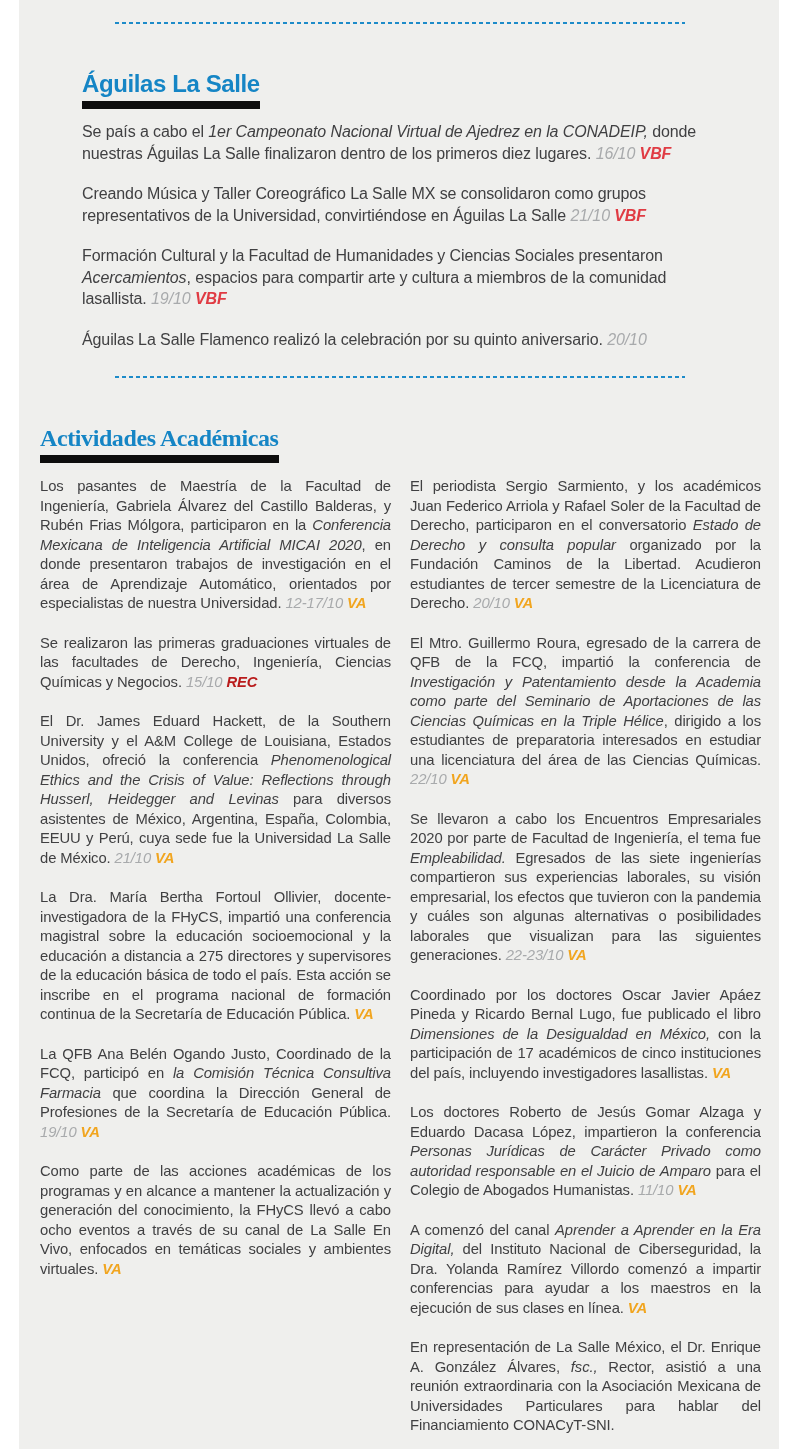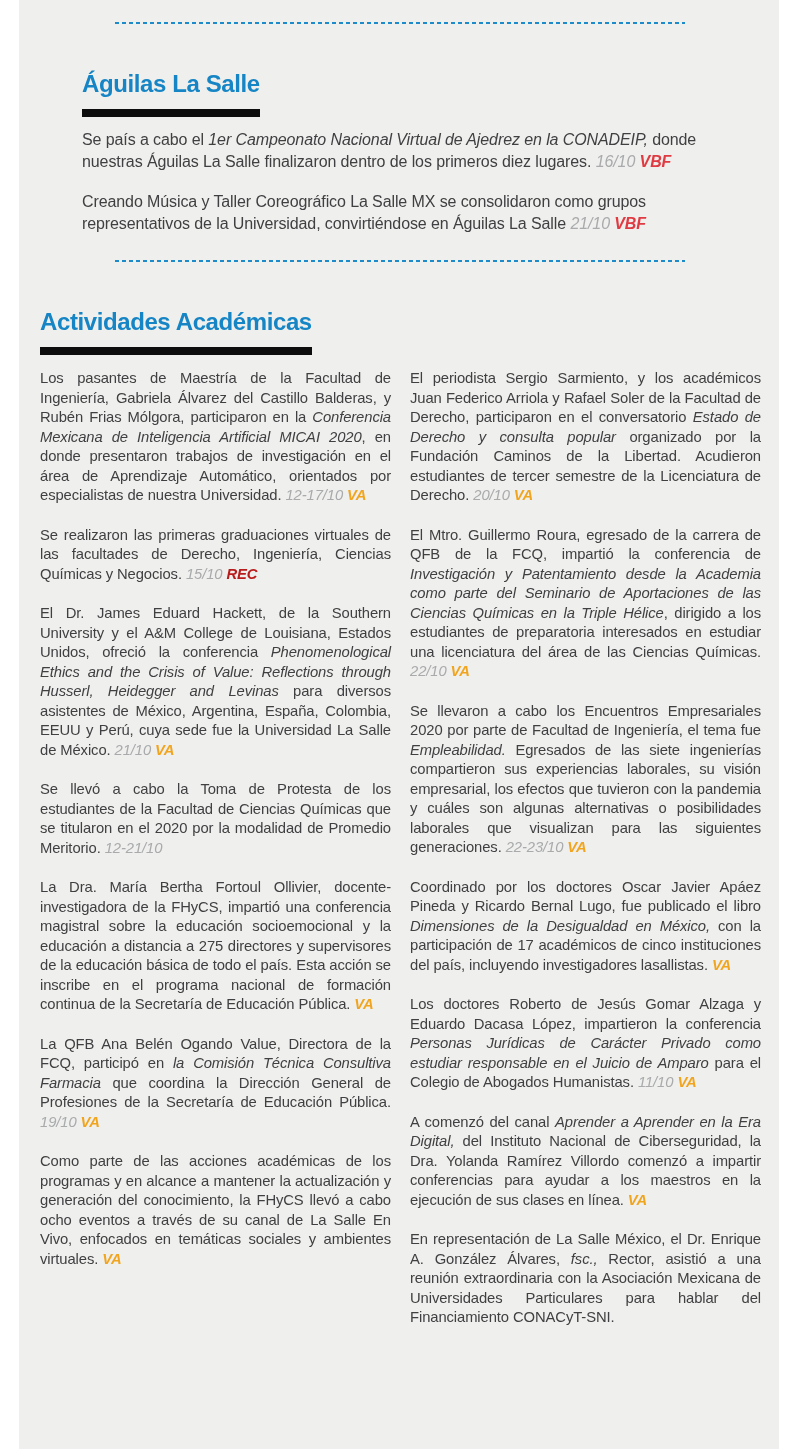--- a/index.html
+++ b/index.html
@@ -29,24 +29,24 @@
   .divider.mid { margin-top: 26px; }
   h2.heading {
     display: inline-block;
     margin: 0;
     font-size: 24px;
     line-height: 28px;
     font-weight: 800;
     letter-spacing: -0.4px;
     color: var(--heading);
     border-bottom: 8px solid var(--underline);
-    padding-bottom: 11px;
+    padding-bottom: 3px;
   }
   .head-wrap-1 { margin: 46px 0 0 63px; }
-  .head-wrap-2 { margin: 46px 0 0 21px; }
+  .head-wrap-2 { margin: 46px 0 0 21px; font-family: Liberation Serif, serif; }
   .single-pars {
     margin: 12px 0 0 63px;
     width: 634px;
     color: var(--body);
   }
   .single-pars p {
     margin: 0 0 19px 0;
     font-size: 16px;
     line-height: 21.5px;
     text-align: left;
@@ -84,44 +84,45 @@
 
   <div class="divider top"></div>
 
   <section>
     <div class="head-wrap-1">
       <h2 class="heading">Águilas La Salle</h2>
     </div>
     <div class="single-pars" id="aguilas-paragraphs">
         <p><span>Se país a cabo el </span><span class="it">1er Campeonato Nacional Virtual de Ajedrez en la CONADEIP,</span><span> donde nuestras Águilas La Salle finalizaron dentro de los primeros diez lugares.</span><span class="date"> 16/10</span><span class="tag" style="color: rgb(224, 59, 67);"> VBF</span></p>
         <p><span>Creando Música y Taller Coreográfico La Salle MX se consolidaron como grupos representativos de la Universidad, convirtiéndose en Águilas La Salle</span><span class="date"> 21/10</span><span class="tag" style="color: rgb(224, 59, 67);"> VBF</span></p>
+        <p><span>Formación Cultural y la Facultad de Humanidades y Ciencias Sociales presentaron </span><span class="it">Acercamientos</span><span>, espacios para compartir arte y cultura a miembros de la comunidad lasallista.</span><span class="date"> 19/10</span><span class="tag" style="color: rgb(224, 59, 67);"> VBF</span></p>
+        <p><span>Águilas La Salle Flamenco realizó la celebración por su quinto aniversario.</span><span class="date"> 20/10</span></p>
       </div>
   </section>
 
   <div class="divider mid"></div>
 
   <section>
     <div class="head-wrap-2">
       <h2 class="heading">Actividades Académicas</h2>
     </div>
     <div class="columns">
       <div class="col" id="col-left">
           <p><span>Los pasantes de Maestría de la Facultad de Ingeniería, Gabriela Álvarez del Castillo Balderas, y Rubén Frias Mólgora, participaron en la </span><span class="it">Conferencia Mexicana de Inteligencia Artificial MICAI 2020</span><span>, en donde presentaron trabajos de investigación en el área de Aprendizaje Automático, orientados por especialistas de nuestra Universidad.</span><span class="date"> 12-17/10</span><span class="tag" style="color: rgb(241, 165, 31);"> VA</span></p>
           <p><span>Se realizaron las primeras graduaciones virtuales de las facultades de Derecho, Ingeniería, Ciencias Químicas y Negocios.</span><span class="date"> 15/10</span><span class="tag" style="color: #b91c1c;"> REC</span></p>
           <p><span>El Dr. James Eduard Hackett, de la Southern University y el A&amp;M College de Louisiana, Estados Unidos, ofreció la conferencia </span><span class="it">Phenomenological Ethics and the Crisis of Value: Reflections through Husserl, Heidegger and Levinas</span><span> para diversos asistentes de México, Argentina, España, Colombia, EEUU y Perú, cuya sede fue la Universidad La Salle de México.</span><span class="date"> 21/10</span><span class="tag" style="color: rgb(241, 165, 31);"> VA</span></p>
-          <p><span>Se llevó a cabo la Toma de Protesta de los estudiantes de la Facultad de Ciencias Químicas que se titularon en el 2020 por la modalidad de Promedio Meritorio.</span><span class="date"> 12-21/10</span></p>
           <p><span>La Dra. María Bertha Fortoul Ollivier, docente-investigadora de la FHyCS, impartió una conferencia magistral sobre la educación socioemocional y la educación a distancia a 275 directores y supervisores de la educación básica de todo el país. Esta acción se inscribe en el programa nacional de formación continua de la Secretaría de Educación Pública.</span><span class="tag" style="color: rgb(241, 165, 31);"> VA</span></p>
-          <p><span>La QFB Ana Belén Ogando Value, Directora de la FCQ, participó en </span><span class="it">la Comisión Técnica Consultiva Farmacia</span><span> que coordina la Dirección General de Profesiones de la Secretaría de Educación Pública.</span><span class="date"> 19/10</span><span class="tag" style="color: rgb(241, 165, 31);"> VA</span></p>
+          <p><span>La QFB Ana Belén Ogando Justo, Coordinado de la FCQ, participó en </span><span class="it">la Comisión Técnica Consultiva Farmacia</span><span> que coordina la Dirección General de Profesiones de la Secretaría de Educación Pública.</span><span class="date"> 19/10</span><span class="tag" style="color: rgb(241, 165, 31);"> VA</span></p>
           <p><span>Como parte de las acciones académicas de los programas y en alcance a mantener la actualización y generación del conocimiento, la FHyCS llevó a cabo ocho eventos a través de su canal de La Salle En Vivo, enfocados en temáticas sociales y ambientes virtuales.</span><span class="tag" style="color: rgb(241, 165, 31);"> VA</span></p>
         </div>
       <div class="col" id="col-right">
           <p><span>El periodista Sergio Sarmiento, y los académicos Juan Federico Arriola y Rafael Soler de la Facultad de Derecho, participaron en el conversatorio </span><span class="it">Estado de Derecho y consulta popular</span><span> organizado por la Fundación Caminos de la Libertad. Acudieron estudiantes de tercer semestre de la Licenciatura de Derecho.</span><span class="date"> 20/10</span><span class="tag" style="color: rgb(241, 165, 31);"> VA</span></p>
           <p><span>El Mtro. Guillermo Roura, egresado de la carrera de QFB de la FCQ, impartió la conferencia de </span><span class="it">Investigación y Patentamiento desde la Academia como parte del Seminario de Aportaciones de las Ciencias Químicas en la Triple Hélice</span><span>, dirigido a los estudiantes de preparatoria interesados en estudiar una licenciatura del área de las Ciencias Químicas.</span><span class="date"> 22/10</span><span class="tag" style="color: rgb(241, 165, 31);"> VA</span></p>
           <p><span>Se llevaron a cabo los Encuentros Empresariales 2020 por parte de Facultad de Ingeniería, el tema fue </span><span class="it">Empleabilidad.</span><span> Egresados de las siete ingenierías compartieron sus experiencias laborales, su visión empresarial, los efectos que tuvieron con la pandemia y cuáles son algunas alternativas o posibilidades laborales que visualizan para las siguientes generaciones.</span><span class="date"> 22-23/10</span><span class="tag" style="color: rgb(241, 165, 31);"> VA</span></p>
           <p><span>Coordinado por los doctores Oscar Javier Apáez Pineda y Ricardo Bernal Lugo, fue publicado el libro </span><span class="it">Dimensiones de la Desigualdad en México,</span><span> con la participación de 17 académicos de cinco instituciones del país, incluyendo investigadores lasallistas.</span><span class="tag" style="color: rgb(241, 165, 31);"> VA</span></p>
-          <p><span>Los doctores Roberto de Jesús Gomar Alzaga y Eduardo Dacasa López, impartieron la conferencia </span><span class="it">Personas Jurídicas de Carácter Privado como estudiar responsable en el Juicio de Amparo</span><span> para el Colegio de Abogados Humanistas.</span><span class="date"> 11/10</span><span class="tag" style="color: rgb(241, 165, 31);"> VA</span></p>
+          <p><span>Los doctores Roberto de Jesús Gomar Alzaga y Eduardo Dacasa López, impartieron la conferencia </span><span class="it">Personas Jurídicas de Carácter Privado como autoridad responsable en el Juicio de Amparo</span><span> para el Colegio de Abogados Humanistas.</span><span class="date"> 11/10</span><span class="tag" style="color: rgb(241, 165, 31);"> VA</span></p>
           <p><span>A comenzó del canal </span><span class="it">Aprender a Aprender en la Era Digital,</span><span> del Instituto Nacional de Ciberseguridad, la Dra. Yolanda Ramírez Villordo comenzó a impartir conferencias para ayudar a los maestros en la ejecución de sus clases en línea.</span><span class="tag" style="color: rgb(241, 165, 31);"> VA</span></p>
           <p><span>En representación de La Salle México, el Dr. Enrique A. González Álvares, </span><span class="it">fsc.,</span><span> Rector, asistió a una reunión extraordinaria con la Asociación Mexicana de Universidades Particulares para hablar del Financiamiento CONACyT-SNI.</span></p>
         </div>
     </div>
   </section>
 
 </div>
 
 </body></html>

